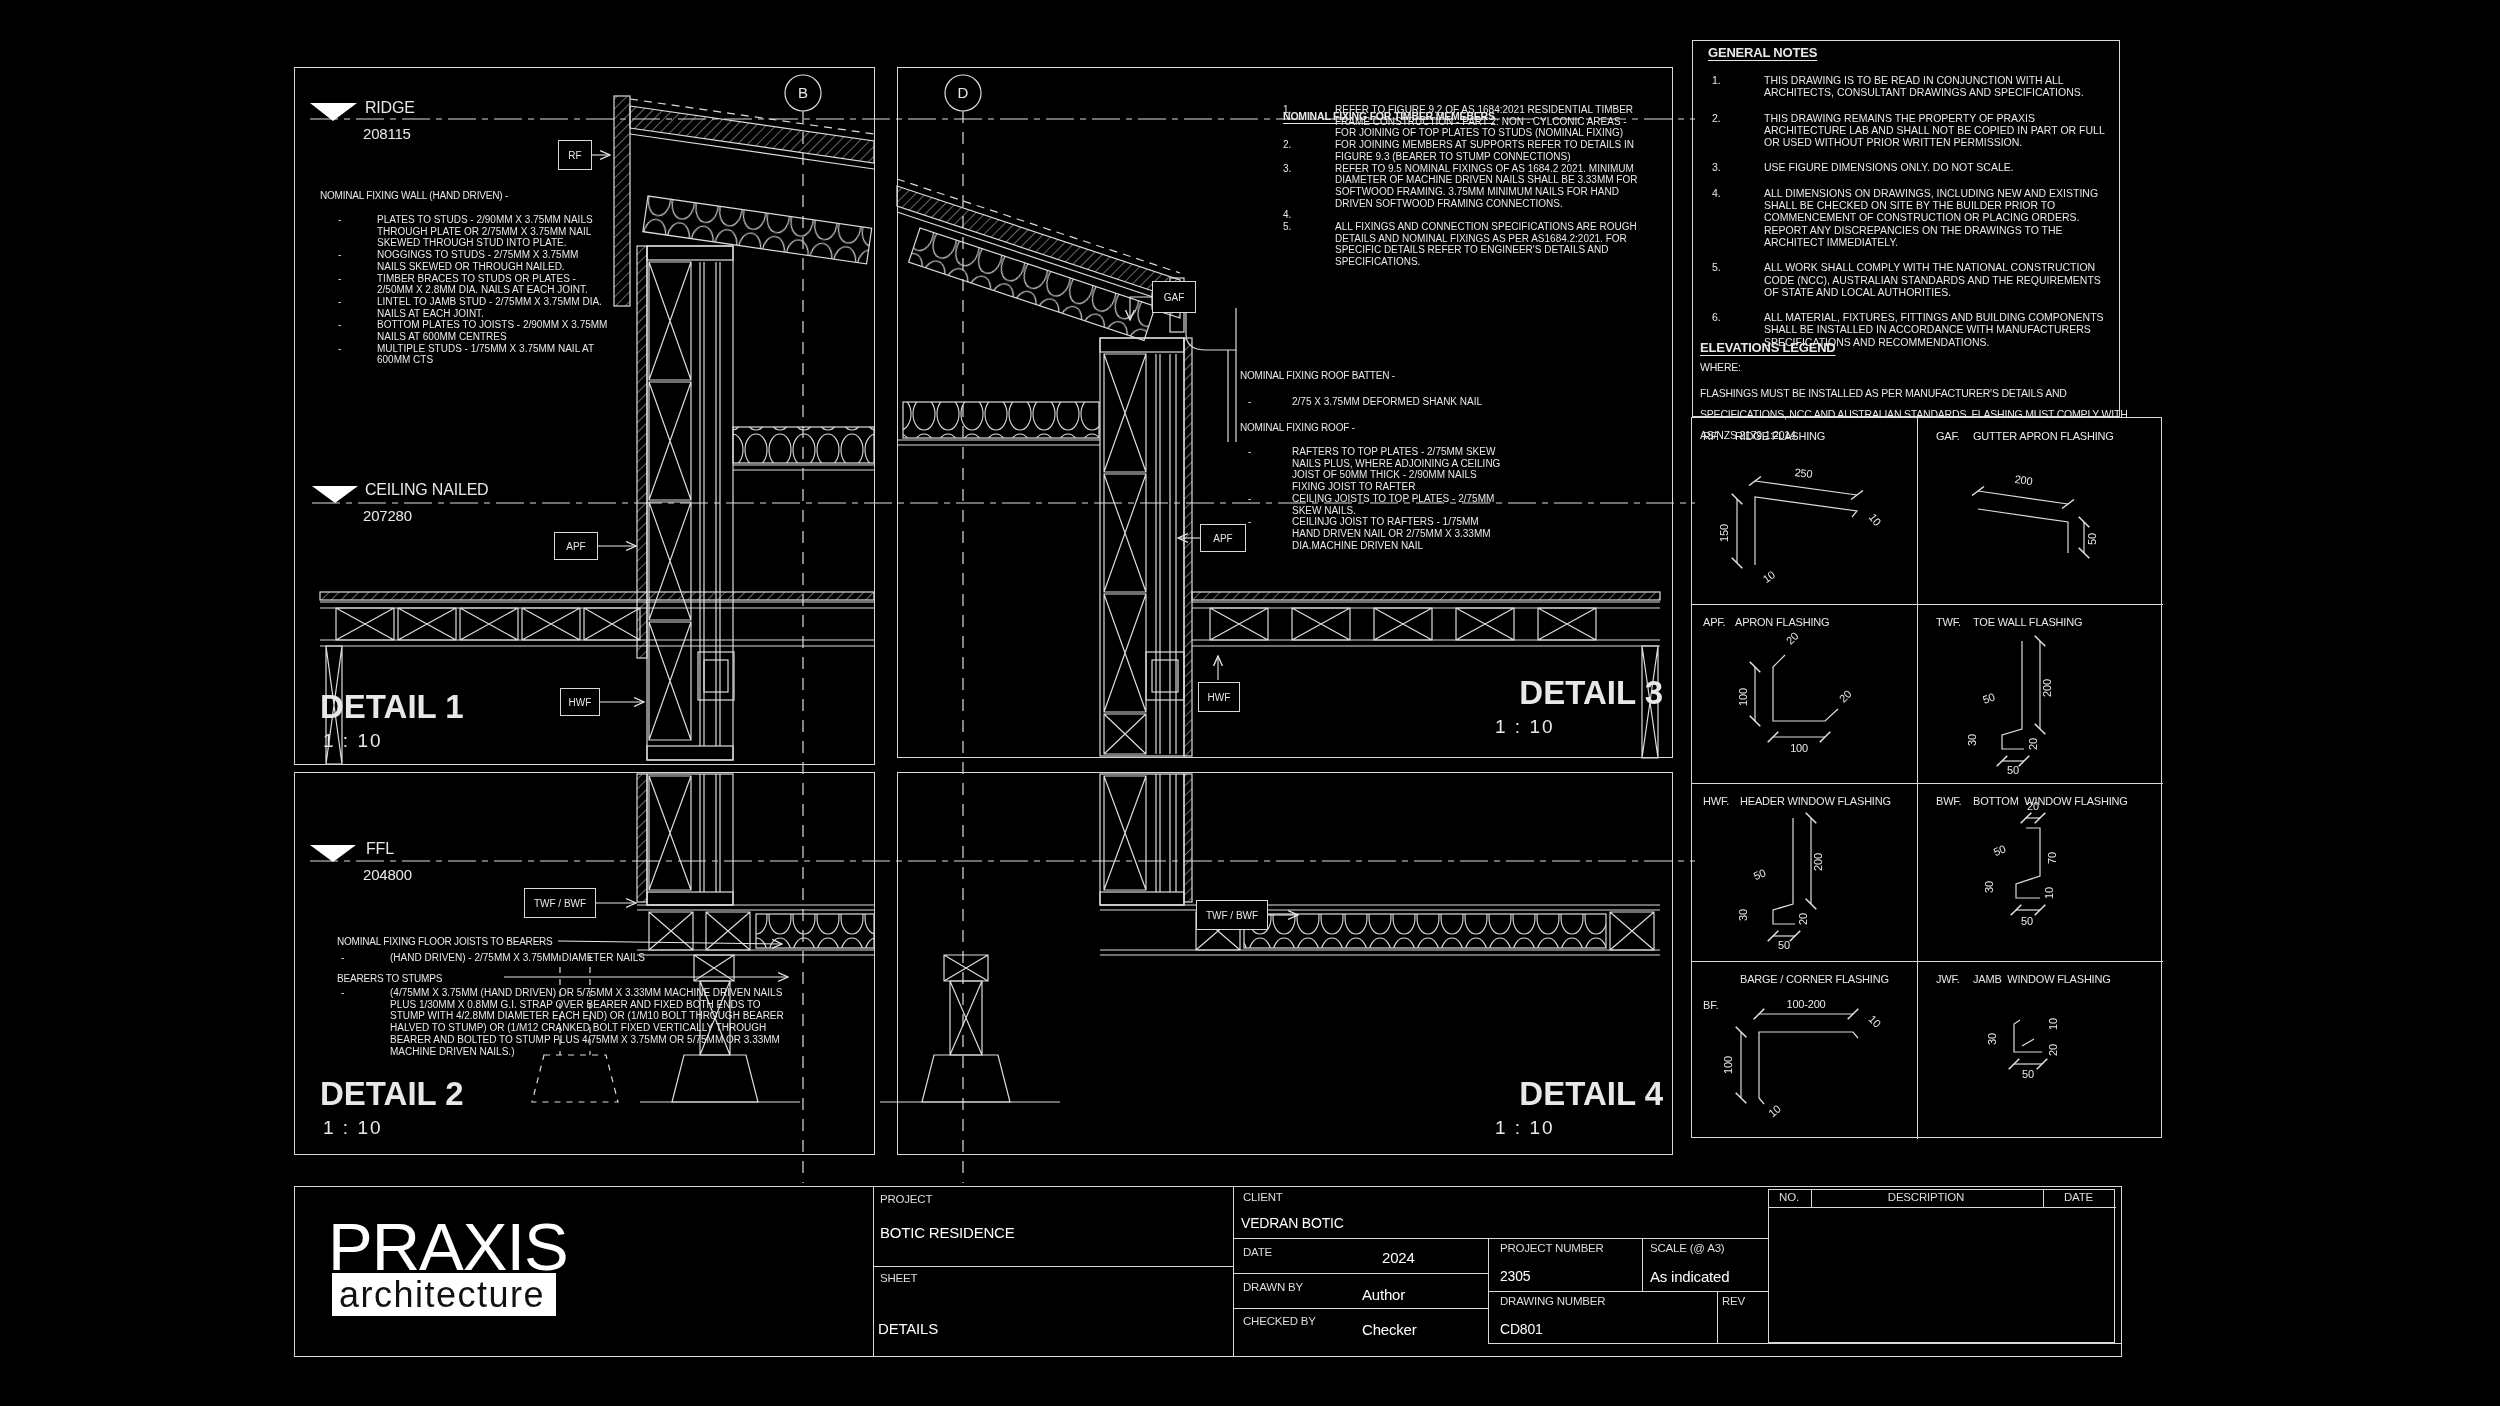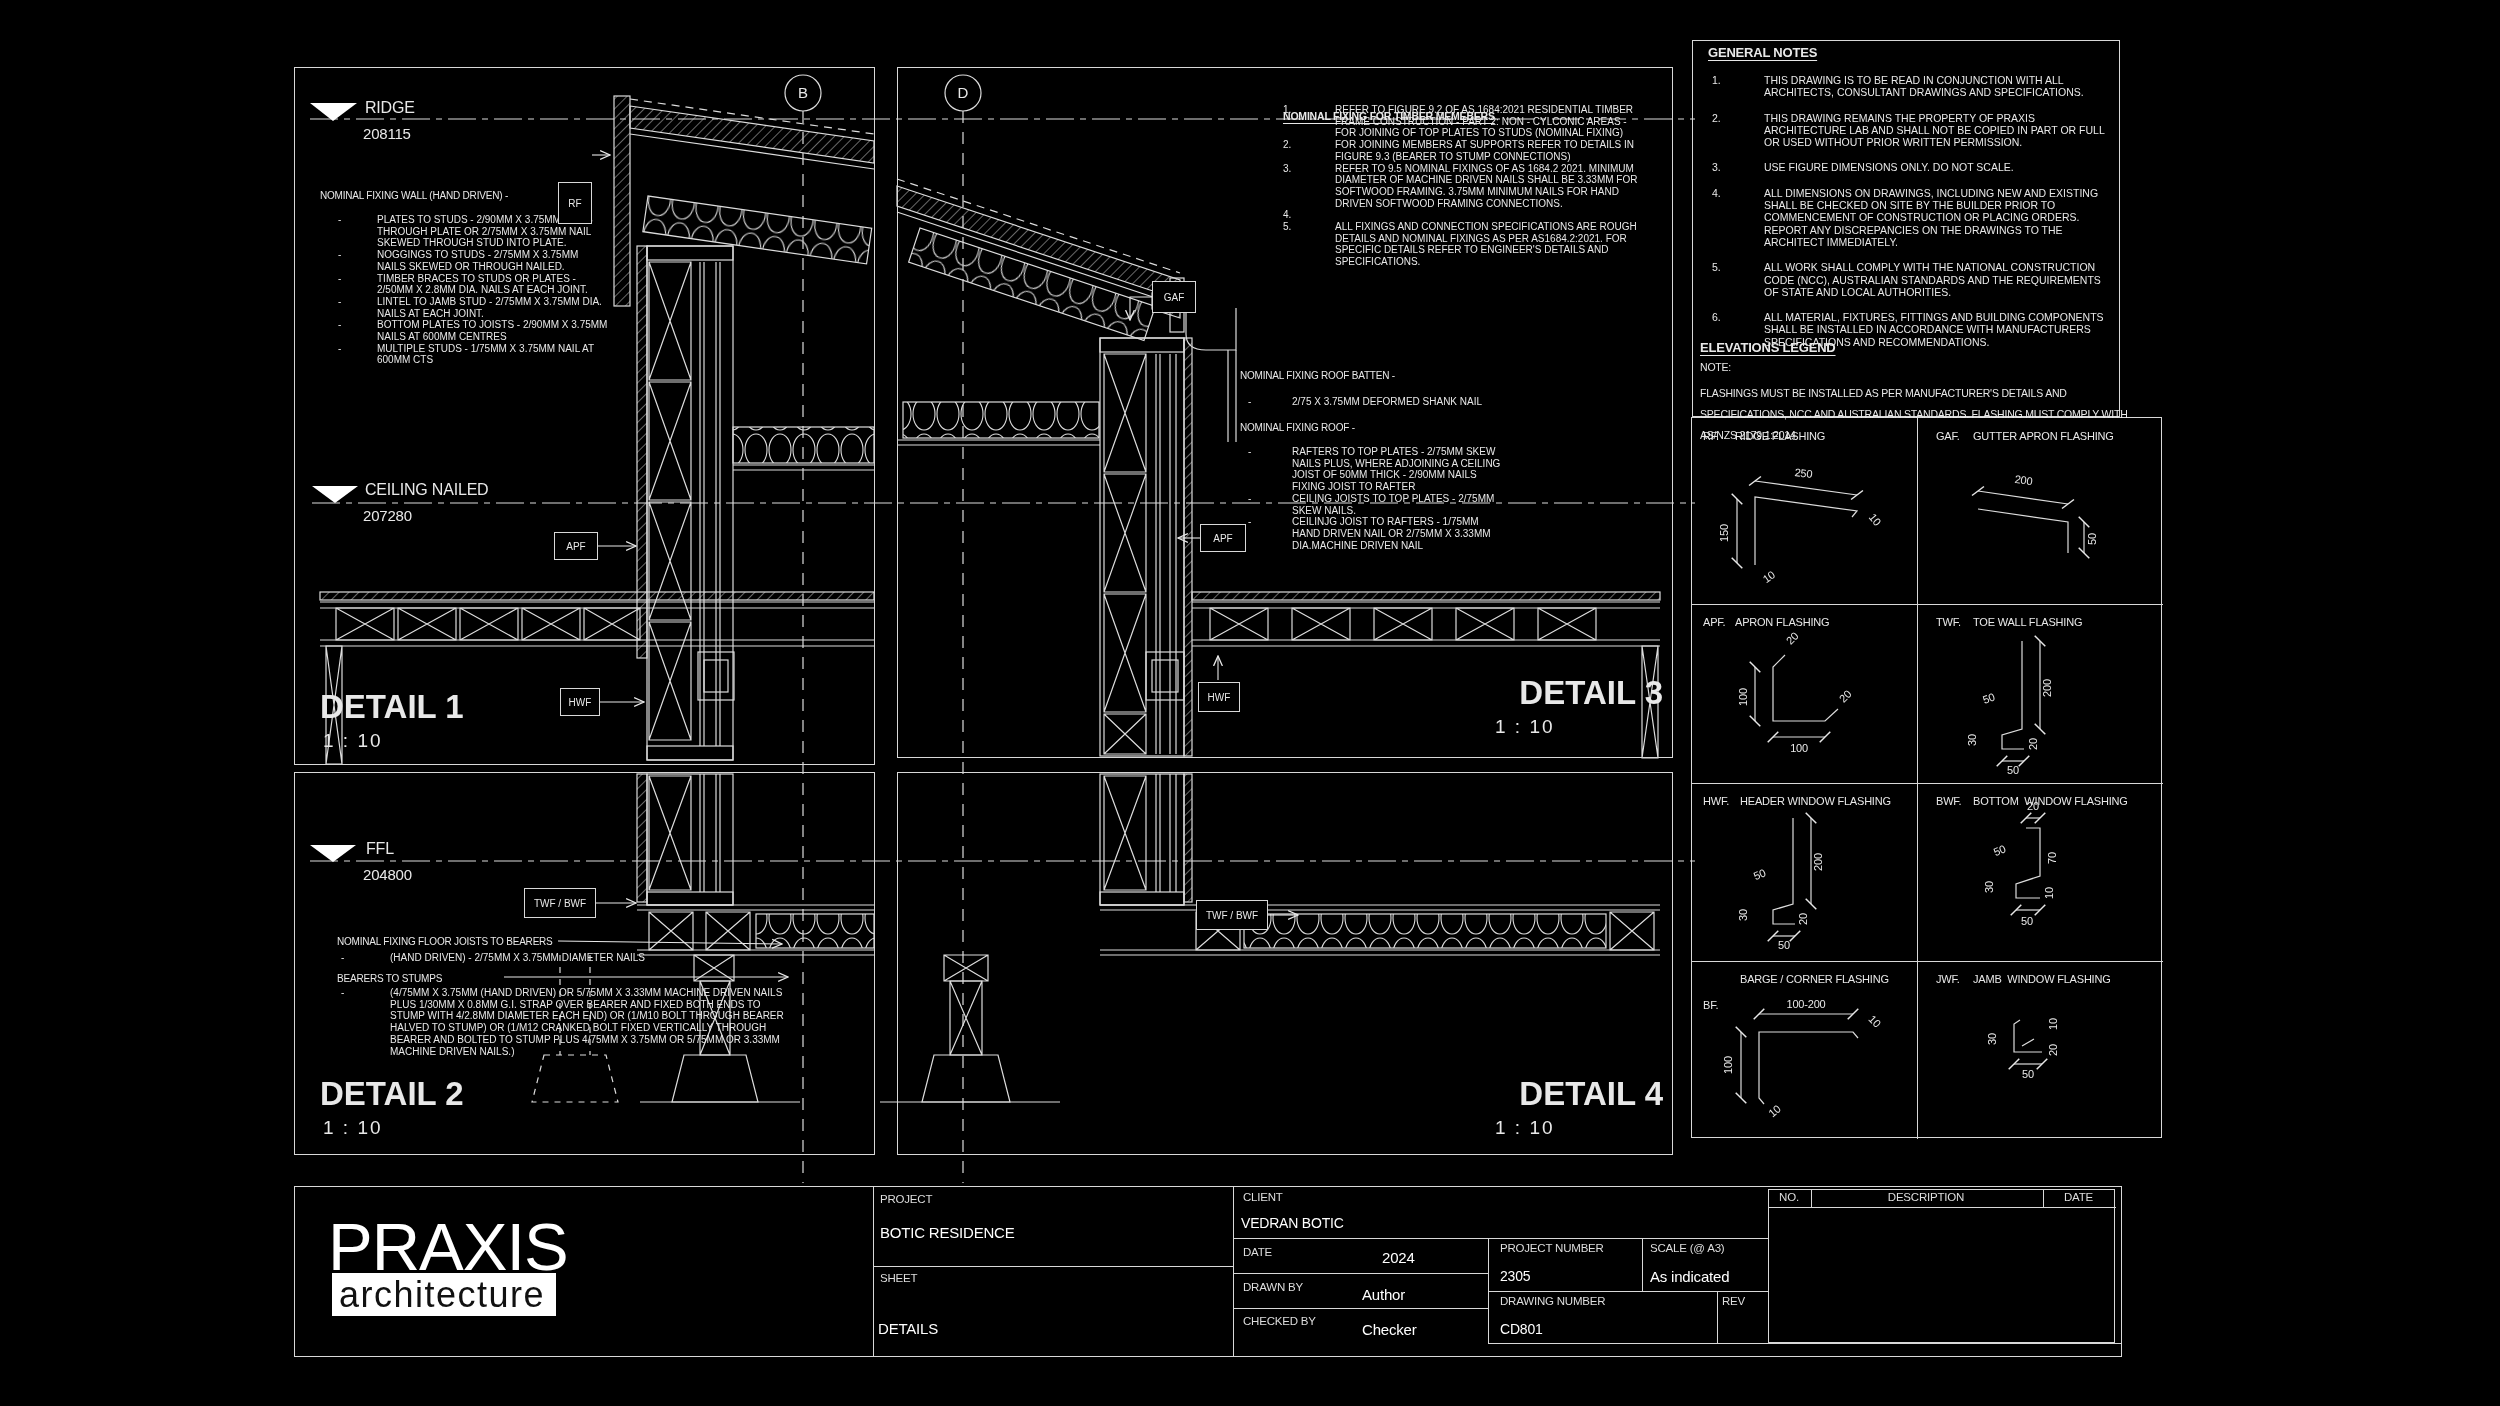--- a/index.html
+++ b/index.html
@@ -319,21 +319,21 @@
 
   <div class="t dt-title" style="left:320px; top:688px;">DETAIL 1</div>
   <div class="t dt-scale" style="left:323px; top:730px;">1 : 10</div>
   <div class="t dt-title" style="left:320px; top:1075px;">DETAIL 2</div>
   <div class="t dt-scale" style="left:323px; top:1117px;">1 : 10</div>
   <div class="t dt-title" style="left:1380px; top:674px; width:283px; text-align:right;">DETAIL 3</div>
   <div class="t dt-scale" style="left:1495px; top:716px;">1 : 10</div>
   <div class="t dt-title" style="left:1380px; top:1075px; width:283px; text-align:right;">DETAIL 4</div>
   <div class="t dt-scale" style="left:1495px; top:1117px;">1 : 10</div>
 
-  <div class="lbl" style="left:558px;  top:140px; width:34px; height:42px;margin-top:42px;">RF</div>
+  <div class="lbl" style="left:558px;  top:140px; width:34px; height:30px;">RF</div>
   <div class="lbl" style="left:554px;  top:532px; width:44px; height:28px;">APF</div>
   <div class="lbl" style="left:560px;  top:688px; width:40px; height:28px;">HWF</div>
   <div class="lbl" style="left:524px;  top:888px; width:72px; height:30px;">TWF / BWF</div>
   <div class="lbl" style="left:1152px; top:281px; width:44px; height:32px;">GAF</div>
   <div class="lbl" style="left:1200px; top:524px; width:46px; height:28px;">APF</div>
   <div class="lbl" style="left:1198px; top:682px; width:42px; height:30px;">HWF</div>
   <div class="lbl" style="left:1196px; top:900px; width:72px; height:30px;">TWF / BWF</div>
 
   <div class="t cad" style="left:320px; top:190px;">NOMINAL FIXING WALL (HAND DRIVEN) -</div>
   <div class="list cad" style="left:338px; top:214px; width:272px;">
@@ -446,21 +446,21 @@
         <span class="no">5.</span>
         <span class="wrap" style="width:345px;">ALL WORK SHALL COMPLY WITH THE NATIONAL CONSTRUCTION CODE (NCC), AUSTRALIAN STANDARDS AND THE REQUIREMENTS OF STATE AND LOCAL AUTHORITIES.</span>
       </div>
     <div class="row">
         <span class="no">6.</span>
         <span class="wrap" style="width:345px;">ALL MATERIAL, FIXTURES, FITTINGS AND BUILDING COMPONENTS SHALL BE INSTALLED IN ACCORDANCE WITH MANUFACTURERS SPECIFICATIONS AND RECOMMENDATIONS.</span>
       </div>
   </div>
 
   <div class="t head" style="left:1700px; top:340px;">ELEVATIONS LEGEND</div>
-  <div class="t subhead" style="left:1700px; top:361px;">NOTE:</div>
+  <div class="t subhead" style="left:1700px; top:361px;">WHERE:</div>
   <div class="t cad2 wrap" style="left:1700px; top:383px; width:450px; line-height:21px;">FLASHINGS MUST BE INSTALLED AS PER MANUFACTURER'S DETAILS AND SPECIFICATIONS, NCC AND AUSTRALIAN STANDARDS. FLASHING MUST COMPLY WITH AS/NZS 2179.1:2014</div>
 
   <div class="t legend-code" style="left:1703px; top:430px;">RF.</div>
   <div class="t legend-name" style="left:1735px; top:430px;">RIDGE FLASHING</div>
   <div class="t legend-code" style="left:1936px; top:430px;">GAF.</div>
   <div class="t legend-name" style="left:1973px; top:430px;">GUTTER APRON FLASHING</div>
   <div class="t legend-code" style="left:1703px; top:616px;">APF.</div>
   <div class="t legend-name" style="left:1735px; top:616px;">APRON FLASHING</div>
   <div class="t legend-code" style="left:1936px; top:616px;">TWF.</div>
   <div class="t legend-name" style="left:1973px; top:616px;">TOE WALL FLASHING</div>

